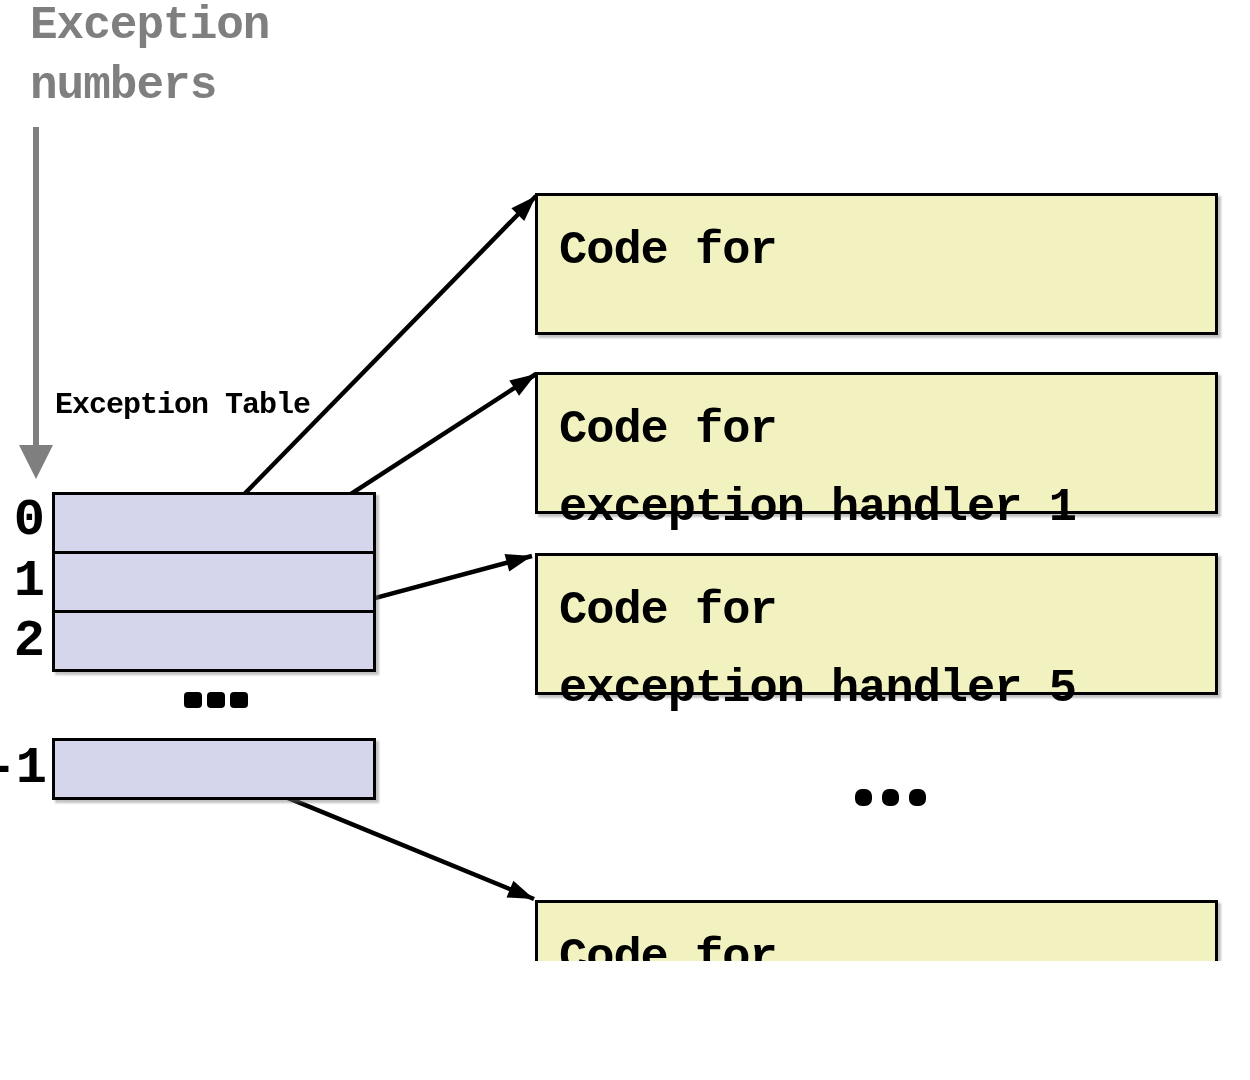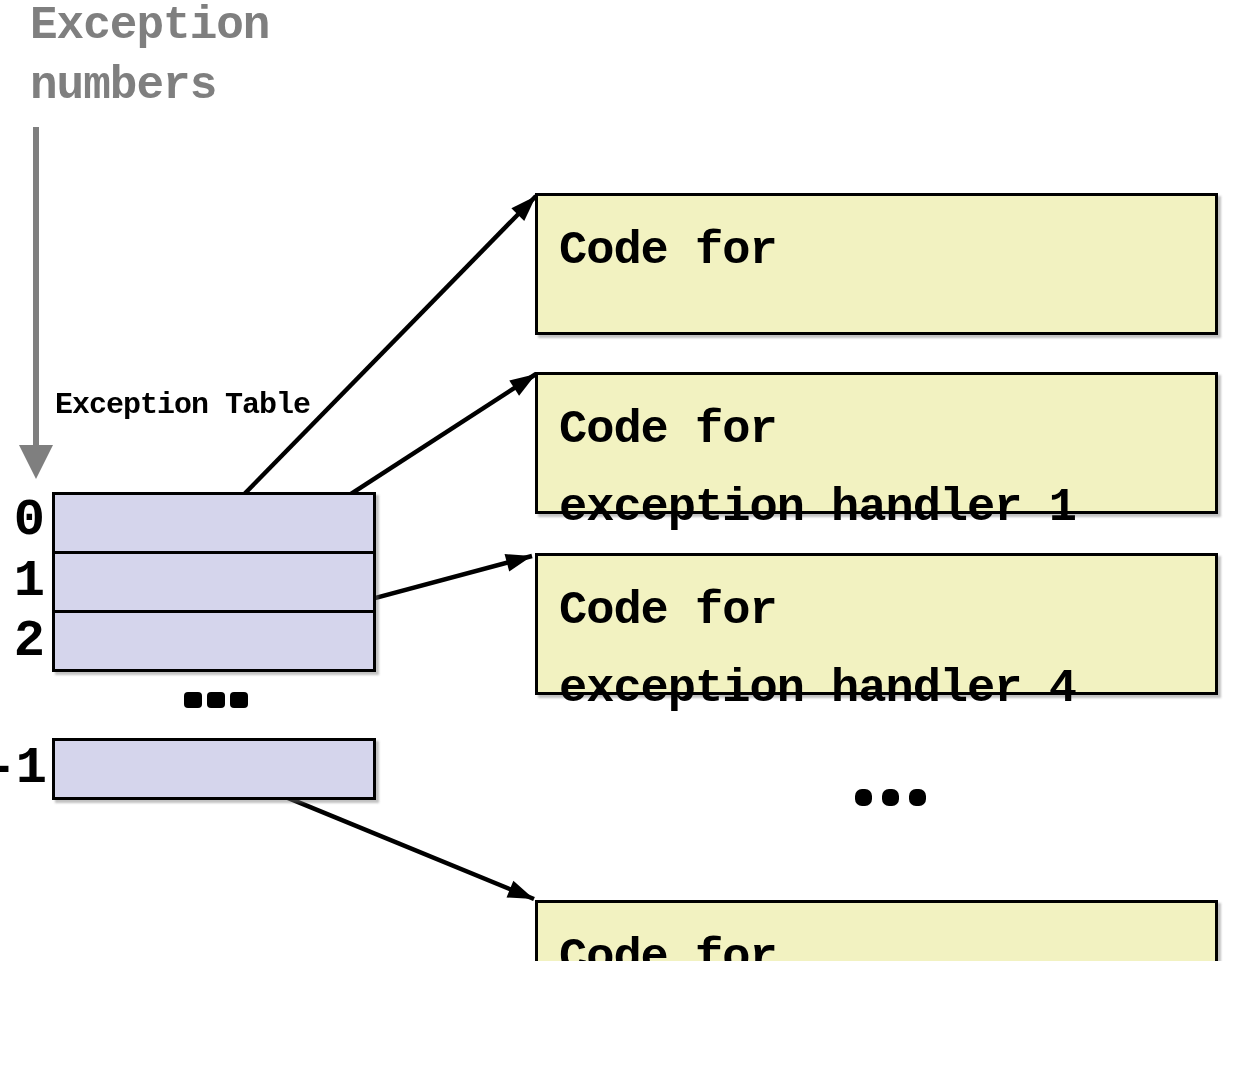--- a/index.html
+++ b/index.html
@@ -145,21 +145,21 @@
 
   <div id="hbox-0" class="abs hbox">
     <span class="hline">Code for</span>
   </div>
   <div id="hbox-1" class="abs hbox">
     <span class="hline">Code for</span>
     <span class="hline">exception handler 1</span>
   </div>
   <div id="hbox-2" class="abs hbox">
     <span class="hline">Code for</span>
-    <span class="hline">exception handler 4</span>
+    <span class="hline">exception handler 5</span>
   </div>
   <div id="hbox-n" class="abs hbox">
     <span class="hline">Code for</span>
   </div>
 
   <div id="dots-handlers" class="abs dots" aria-label="...">
     <span class="dot-sq"></span>
     <span class="dot-sq"></span>
     <span class="dot-sq"></span>
   </div>

